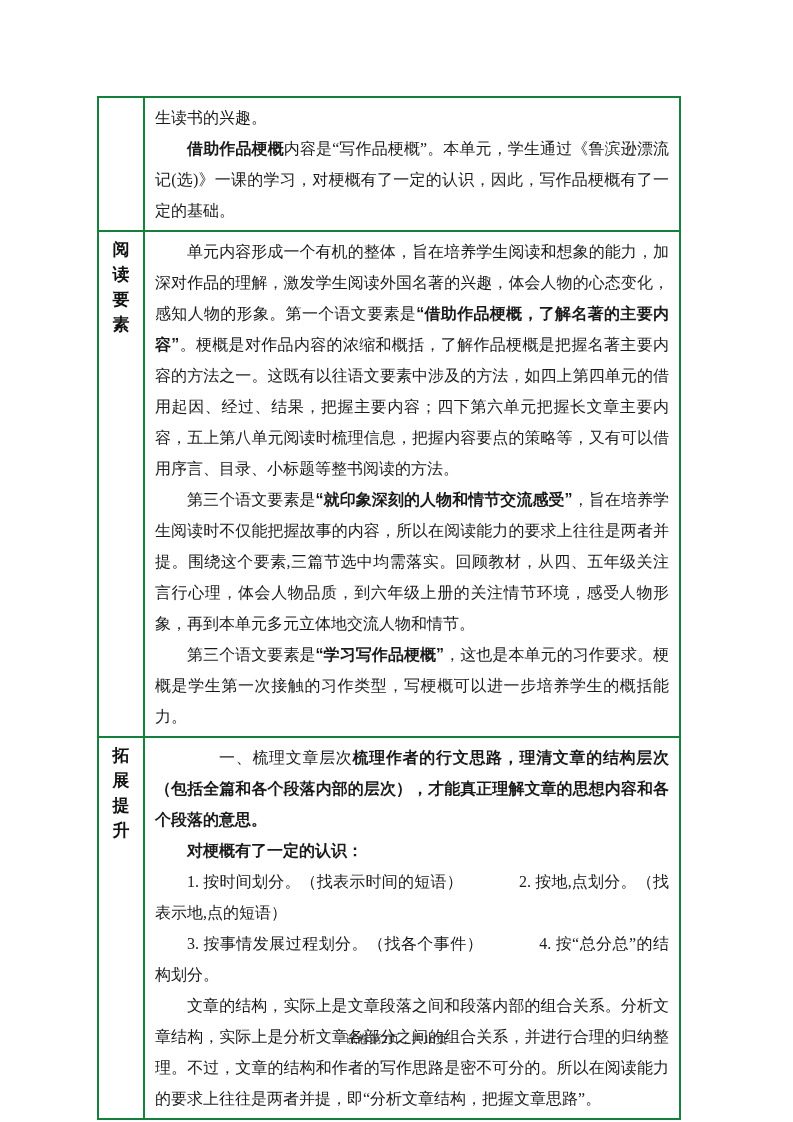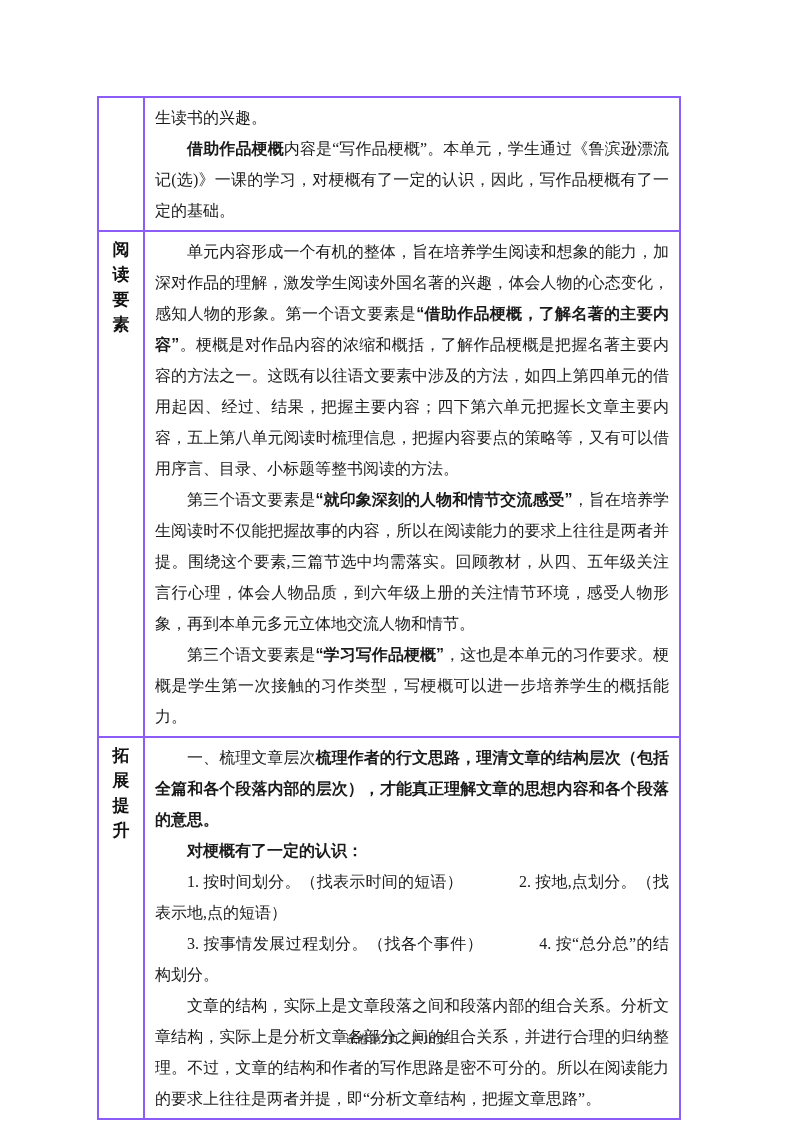--- a/index.html
+++ b/index.html
@@ -11,21 +11,21 @@
     font-family:"Liberation Serif","DejaVu Serif",serif;
     overflow:hidden;
   }
   table.doc-table{
     position:absolute;left:97px;top:96px;
     width:584px;
     border-collapse:collapse;
     table-layout:fixed;
   }
   table.doc-table td{
-    border:2px solid #8b5cf6;
+    border:2px solid #15803d;
     vertical-align:top;
     background:#ffffff;
   }
   tr.r0{height:99px;}
   tr.r1{height:487px;}
   tr.r2{height:318px;}
   td.label-cell{
     width:42px;
     text-align:center;
     vertical-align:middle;
@@ -37,21 +37,21 @@
   .vchar{display:block;line-height:1;margin:8px 0;}
   td.content-cell{
     padding:4px 10px;
     font-size:16px;
     line-height:31px;
     text-align:justify;
     color:#1a1a1a;
   }
   td.content-cell p{margin:0;text-indent:2em;}
   td.content-cell p.no-indent{text-indent:0;}
-  .hei{font-family:Liberation Serif, serif;}
+  .hei{font-family:Liberation Serif, serif;margin-left:32px;}
   .hei-bold{font-family:"Liberation Sans","DejaVu Sans",sans-serif;font-weight:bold;}
   .gap{display:inline-block;width:56px;}
   .footer{
     position:absolute;top:1031px;left:0;width:100%;
     text-align:center;
     font-size:12px;
     color:#222;
     font-family:"Liberation Serif","DejaVu Serif",serif;
   }
 </style>

